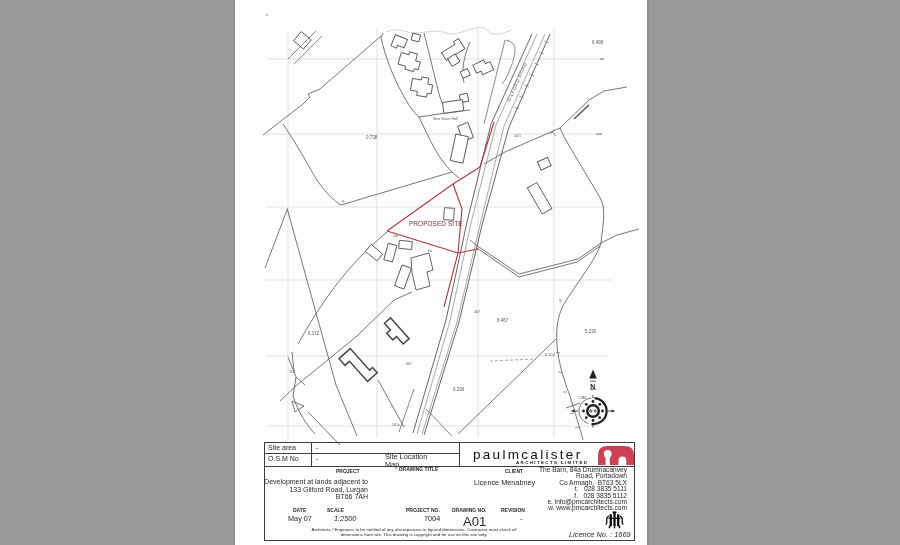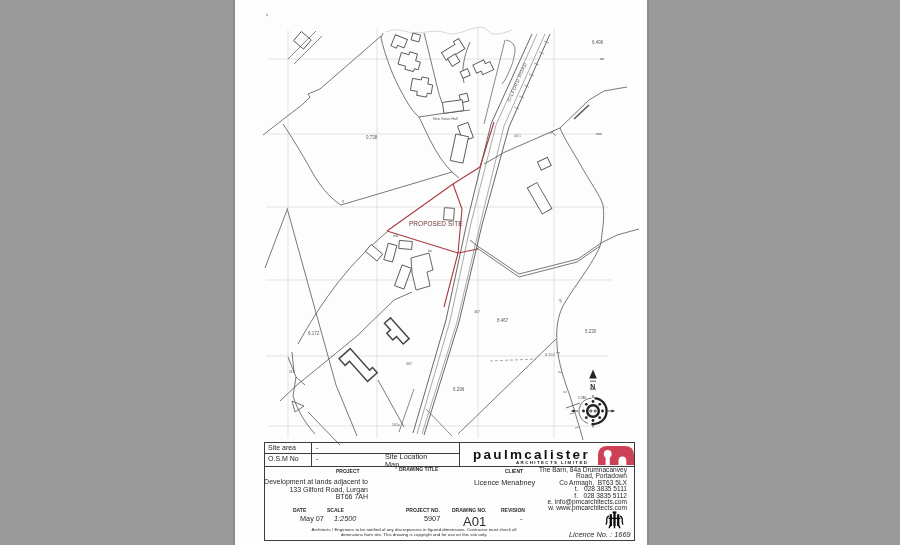--- a/index.html
+++ b/index.html
@@ -167,21 +167,21 @@
   <div class="hline" style="left:0;top:10px;width:194px;height:1px"></div>
   <div class="hline" style="left:0;top:23px;width:369px;height:1px"></div>
   <div class="vline" style="left:46px;top:0;width:1px;height:23px"></div>
   <div class="vline" style="left:194px;top:0;width:1px;height:23px"></div>
 </div>
 <div class="t" style="left:268px;top:444px;font-size:7px;">Site area</div>
 <div class="t" style="left:316px;top:444px;font-size:7px;">-</div>
 <div class="t" style="left:268px;top:455px;font-size:7px;">O.S.M  No</div>
 <div class="t" style="left:316px;top:455px;font-size:7px;">-</div>
 
-<div class="t" style="left:473px;top:446.5px;font-size:13.5px;font-weight:bold;letter-spacing:2.3px;color:#111;">paulmcalister</div>
+<div class="t" style="left:473px;top:446.5px;font-size:13.5px;font-weight:normal;letter-spacing:2.3px;color:#111;">paulmcalister</div>
 <div class="t" style="left:516px;top:460px;font-size:4.4px;font-weight:bold;letter-spacing:1.4px;color:#222;">ARCHITECTS LIMITED</div>
 <svg class="t" style="left:598px;top:445px;" width="36" height="20" viewBox="0 0 36 20">
   <path d="M0 20 V10 Q0 1 9.5 1 H26.5 Q36 1 36 10 V20 Z" fill="#cc4156"></path>
   <circle cx="9.7" cy="9" r="3.9" fill="#fdfdfd"></circle>
   <path d="M7.6 11.5 h4.2 v8.5 h-4.2 Z" fill="#fdfdfd"></path>
   <path d="M20.5 15.8 q0 -4.3 3.9 -4.3 q3.9 0 3.9 4.3 V20 h-7.8 Z" fill="#fdfdfd"></path>
 </svg>
 
 <div class="t" style="left:336px;top:468px;font-size:5px;font-weight:bold;">PROJECT</div>
 <div class="t" style="left:399px;top:466px;font-size:5px;font-weight:bold;">DRAWING TITLE</div>
@@ -189,23 +189,23 @@
 <div class="t" style="left:260px;top:478px;font-size:7px;width:108px;text-align:right;line-height:7.5px;">Development at lands adjacent to<br>133 Gilford Road, Lurgan<br>BT66 7AH</div>
 <div class="t" style="left:385px;top:453px;font-size:7.3px;width:50px;text-align:left;line-height:8px;">Site Location<br>Map</div>
 <div class="t" style="left:474px;top:478px;font-size:7.3px;">Licence Menabney</div>
 <div class="t" style="left:527px;top:467px;font-size:6.6px;width:100px;text-align:right;line-height:6.4px;">The Barn, 84a Drumnacanvey<br>Road, Portadown<br>Co Armagh,&nbsp; BT63 5LX<br>t.&nbsp;&nbsp; 028 3835 5111<br>f.&nbsp;&nbsp; 028 3835 5112<br>e. info@pmcarchitects.com<br>w. www.pmcarchitects.com</div>
 
 <div class="t" style="left:293px;top:507px;font-size:5px;font-weight:bold;">DATE</div>
 <div class="t" style="left:327px;top:507px;font-size:5px;font-weight:bold;">SCALE</div>
 <div class="t" style="left:406px;top:507px;font-size:5px;font-weight:bold;">PROJECT NO.</div>
 <div class="t" style="left:452px;top:507px;font-size:5px;font-weight:bold;">DRAWING NO.</div>
 <div class="t" style="left:501px;top:507px;font-size:5px;font-weight:bold;">REVISION</div>
-<div class="t" style="left:288px;top:514px;font-size:7.3px;margin-left:12px;">May 07</div>
+<div class="t" style="left:288px;top:514px;font-size:7.3px;">May 07</div>
 <div class="t" style="left:334px;top:514px;font-size:7.3px;font-style:italic;">1:2500</div>
-<div class="t" style="left:424px;top:514px;font-size:7.3px;">5907</div>
+<div class="t" style="left:424px;top:514px;font-size:7.3px;">7004</div>
 <div class="t" style="left:463px;top:514px;font-size:13px;">A01</div>
 <div class="t" style="left:520px;top:514px;font-size:7.3px;">-</div>
 <div class="t" style="left:300px;top:526.5px;font-size:4.4px;width:228px;text-align:center;line-height:5.2px;">Architects / Engineers to be notified of any discrepancies in figured dimensions. Contractor must check all<br>dimensions from site. This drawing is copyright and for use on this site only.</div>
 
 <svg class="t" style="left:605px;top:511px;" width="19" height="18" viewBox="0 0 19 18">
   <g stroke="#0d0d0d" fill="none">
     <path d="M9.5 0.8 V15 M5.8 3.2 V15 M13.2 3.2 V15" stroke-width="2.3"></path>
     <path d="M7.6 1.4 H11.4" stroke-width="1.8"></path>
     <path d="M4 5.2 Q1.2 6.4 1.8 9.8 Q2 12 0.9 13.6 M15 5.2 Q17.8 6.4 17.2 9.8 Q17 12 18.1 13.6" stroke-width="1.3"></path>
     <path d="M5.8 14.5 Q4.2 15.3 4.2 17.3 M9.5 14.8 V17.3 M13.2 14.5 Q14.8 15.3 14.8 17.3" stroke-width="1.4"></path>

